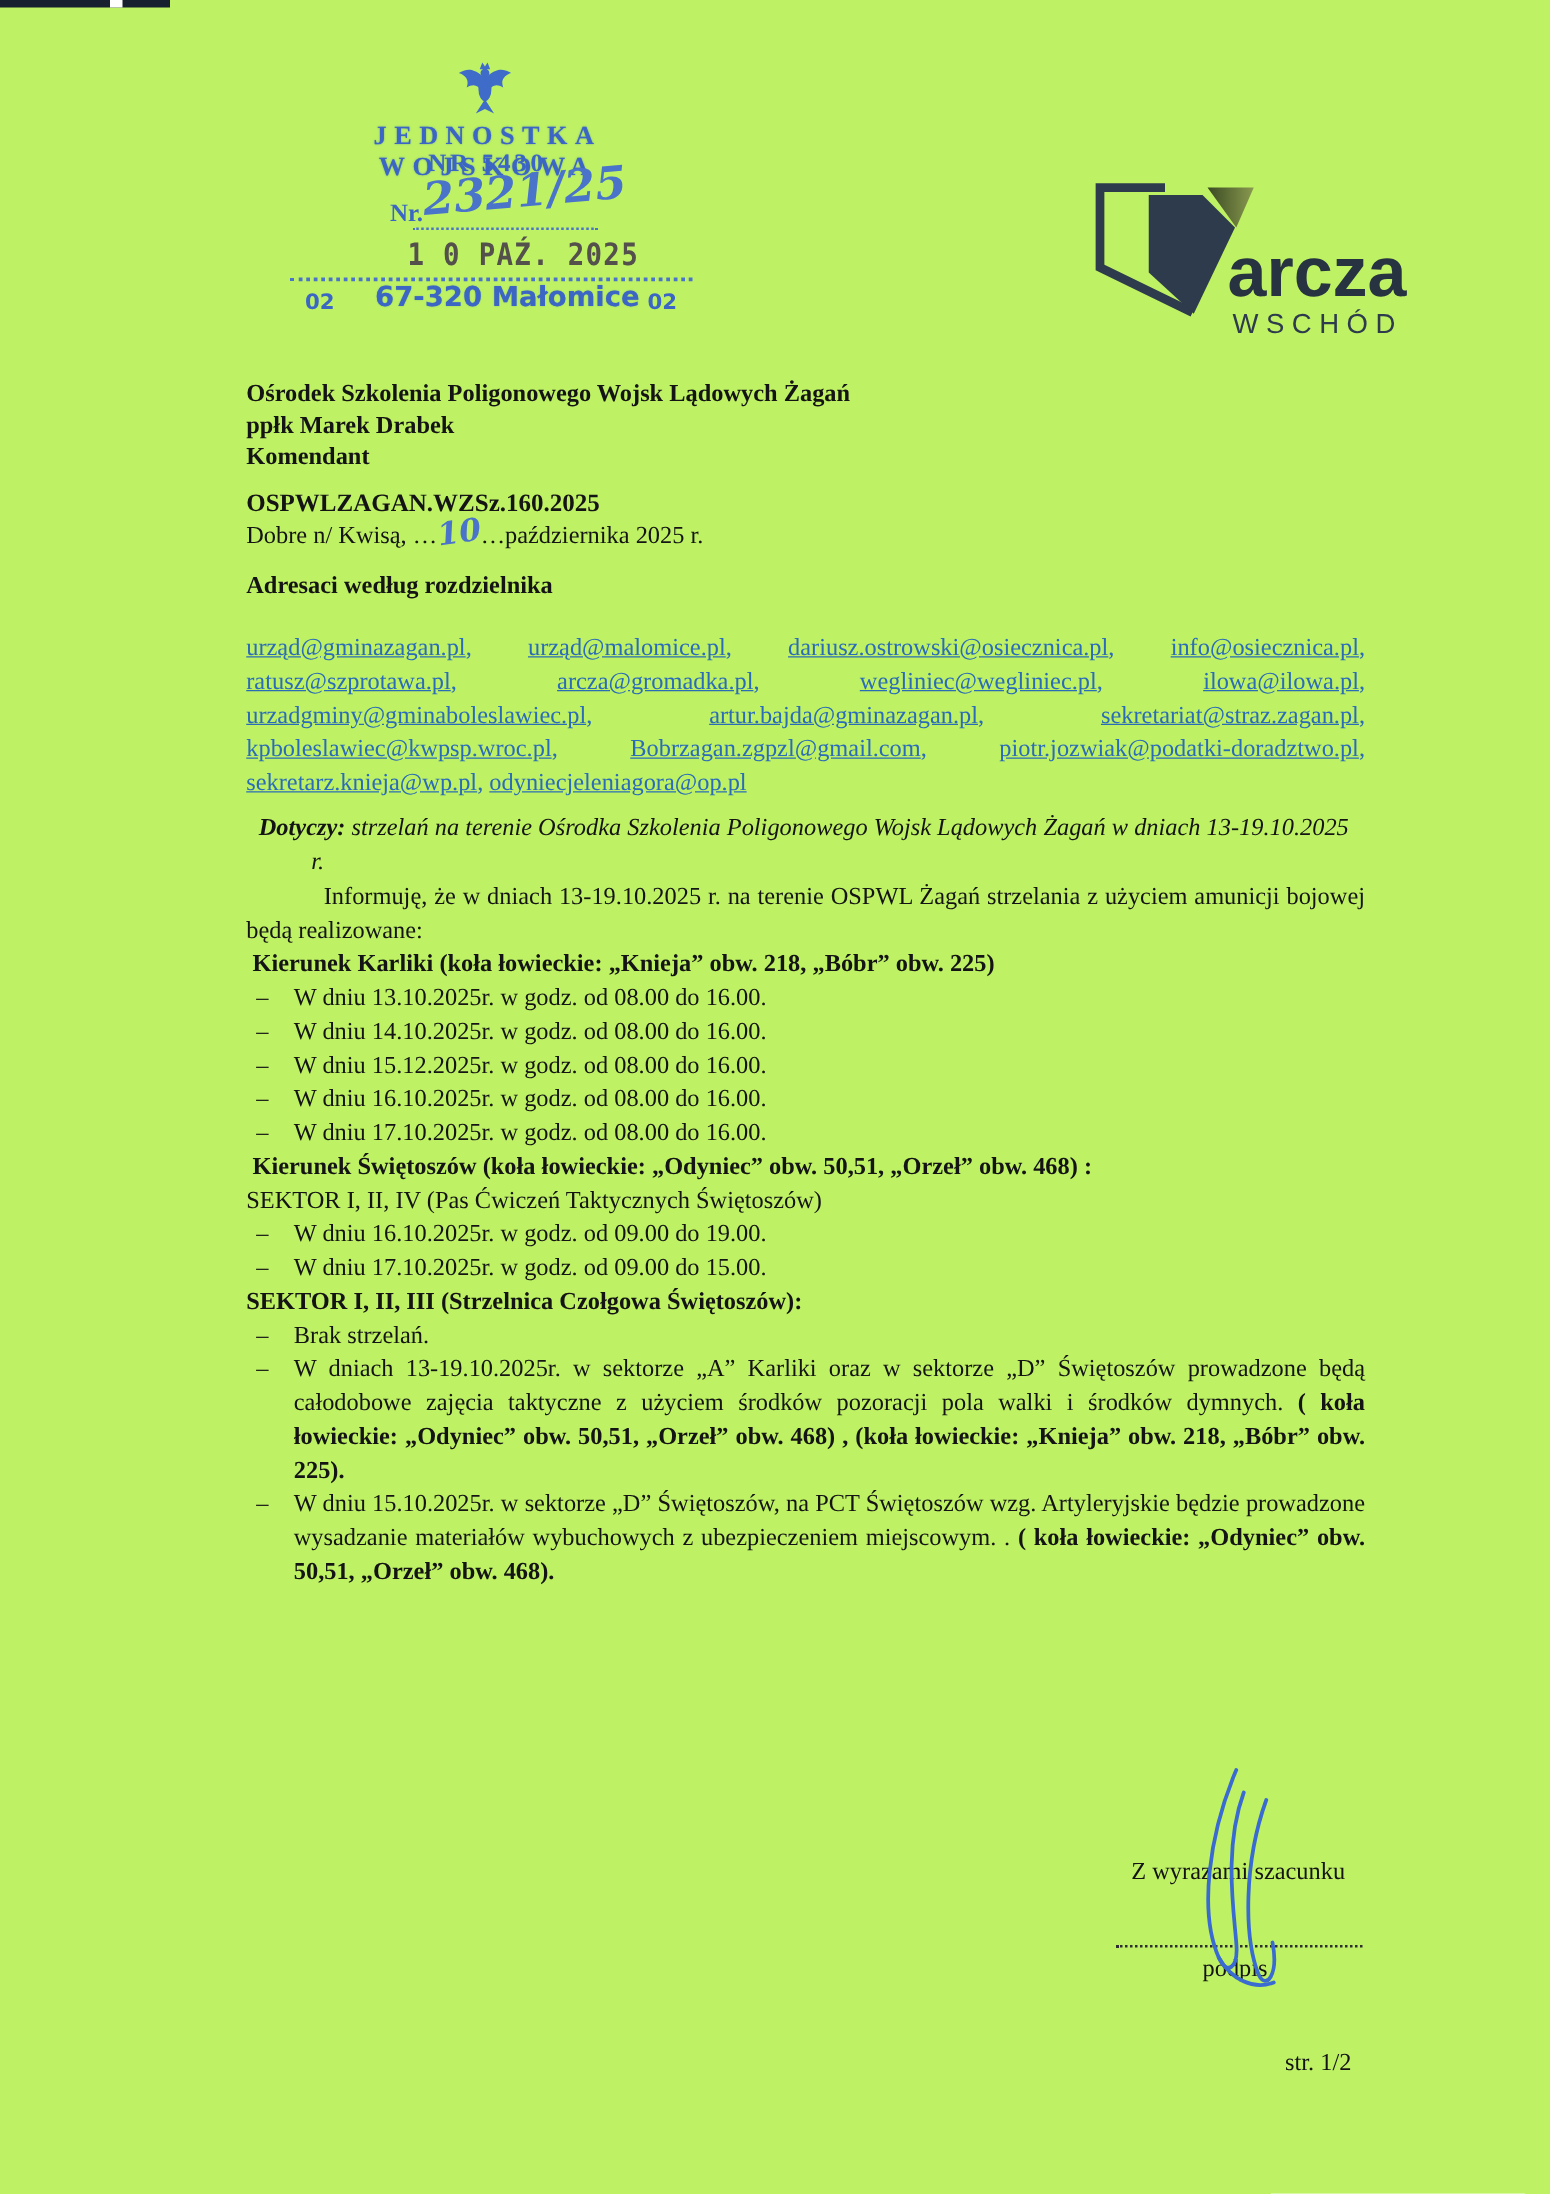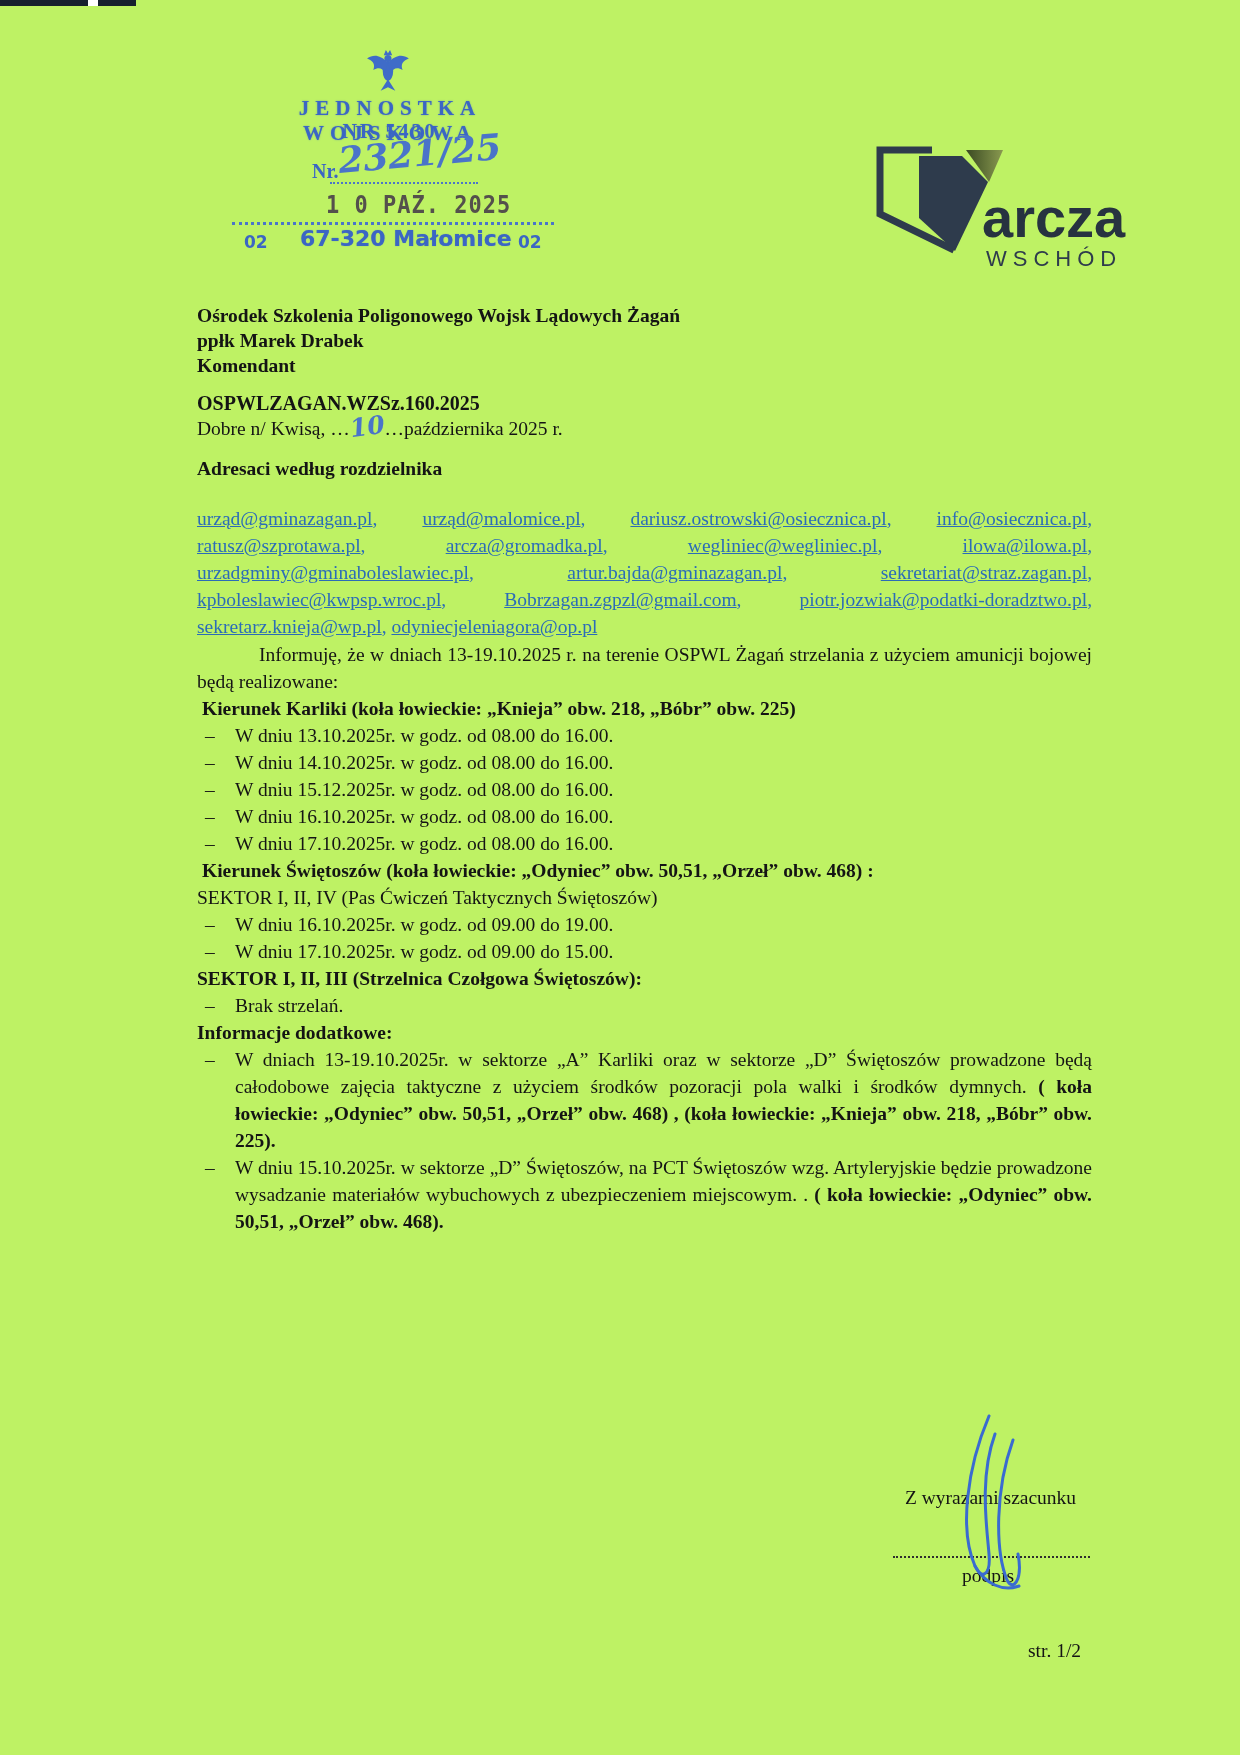--- a/index.html
+++ b/index.html
@@ -157,20 +157,23 @@
       
         <span class="email-item"><a class="email-link">Bobrzagan.zgpzl@gmail.com</a><span>, </span></span>
       
         <span class="email-item"><a class="email-link">piotr.jozwiak@podatki-doradztwo.pl</a><span>, </span></span>
       
         <span class="email-item"><a class="email-link">sekretarz.knieja@wp.pl</a><span>, </span></span>
       
         <span class="email-item"><a class="email-link">odyniecjeleniagora@op.pl</a></span>
       </p>
 
+    <div class="subject">
+      <strong>Dotyczy:</strong><span> strzelań na terenie Ośrodka Szkolenia Poligonowego Wojsk Lądowych Żagań w dniach 13-19.10.2025 r.</span>
+    </div>
 
     <p class="intro">Informuję, że w dniach 13-19.10.2025 r. na terenie OSPWL Żagań strzelania z użyciem amunicji bojowej  będą realizowane:</p>
 
     <div class="sec-heading">Kierunek Karliki (koła łowieckie: „Knieja” obw. 218, „Bóbr” obw. 225)</div>
 
     <div>
 
         <div class="dash-row">
           <span class="dash">–</span>
           <div class="dash-text">W dniu 13.10.2025r. w godz. od 08.00 do 16.00.</div>
@@ -212,21 +215,20 @@
           <div class="dash-text">W dniu 17.10.2025r. w godz. od 09.00 do 15.00.</div>
         </div>
       </div>
 
     <div class="sec-heading" style="padding-left:0;">SEKTOR I, II, III (Strzelnica Czołgowa Świętoszów):</div>
     <div class="dash-row">
       <span class="dash">–</span>
       <div class="dash-text">Brak strzelań.</div>
     </div>
 
-    <div class="sec-heading" style="padding-left:0;">Informacje dodatkowe:</div>
 
     <div>
 
         <div class="dash-row info-row">
           <span class="dash">–</span>
           <div class="dash-text"><span>W dniach 13-19.10.2025r. w sektorze „A” Karliki oraz w sektorze „D” Świętoszów prowadzone będą całodobowe zajęcia taktyczne z użyciem środków pozoracji pola walki i środków dymnych. </span><strong>( koła łowieckie: „Odyniec” obw. 50,51, „Orzeł” obw. 468) , (koła łowieckie: „Knieja” obw. 218, „Bóbr” obw. 225).</strong></div>
         </div>
 
         <div class="dash-row info-row">
           <span class="dash">–</span>

